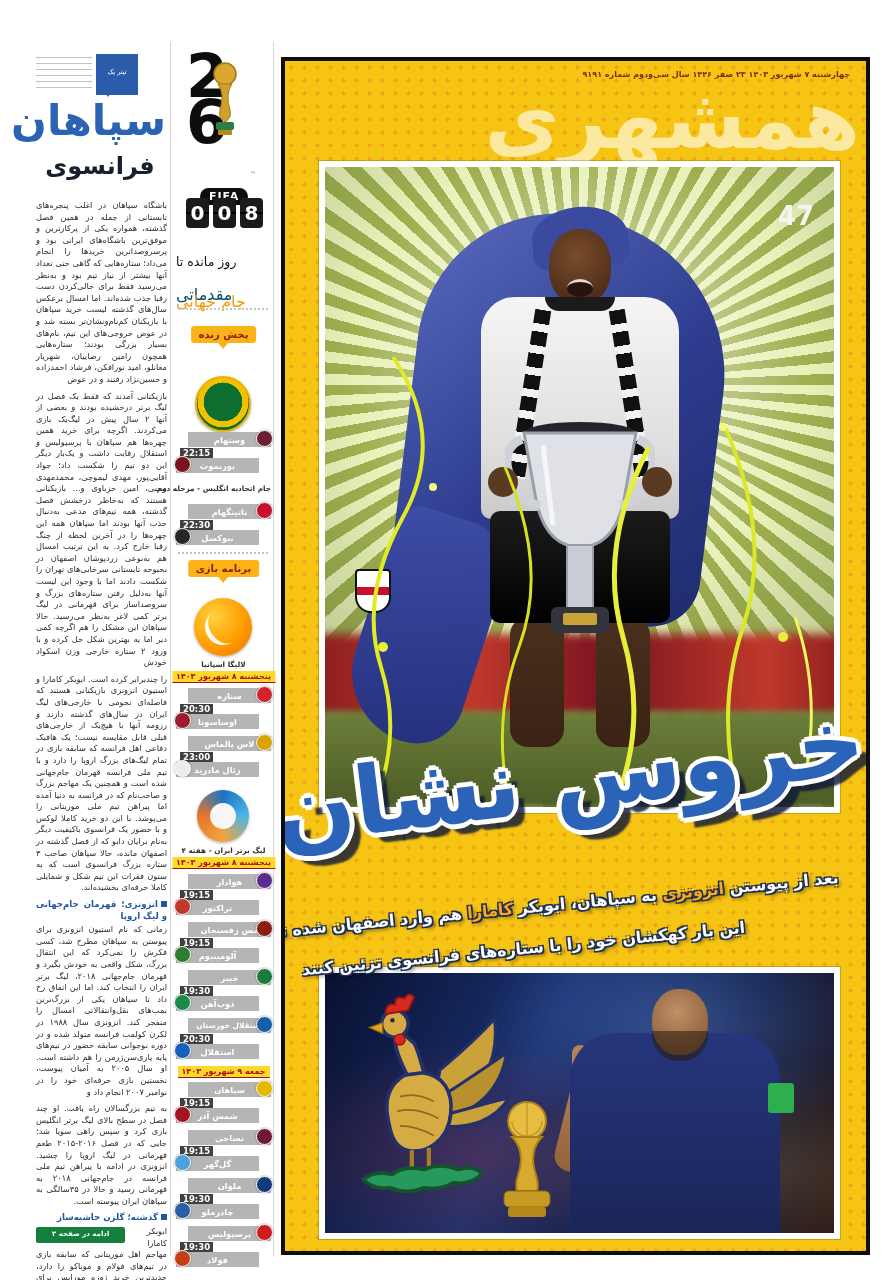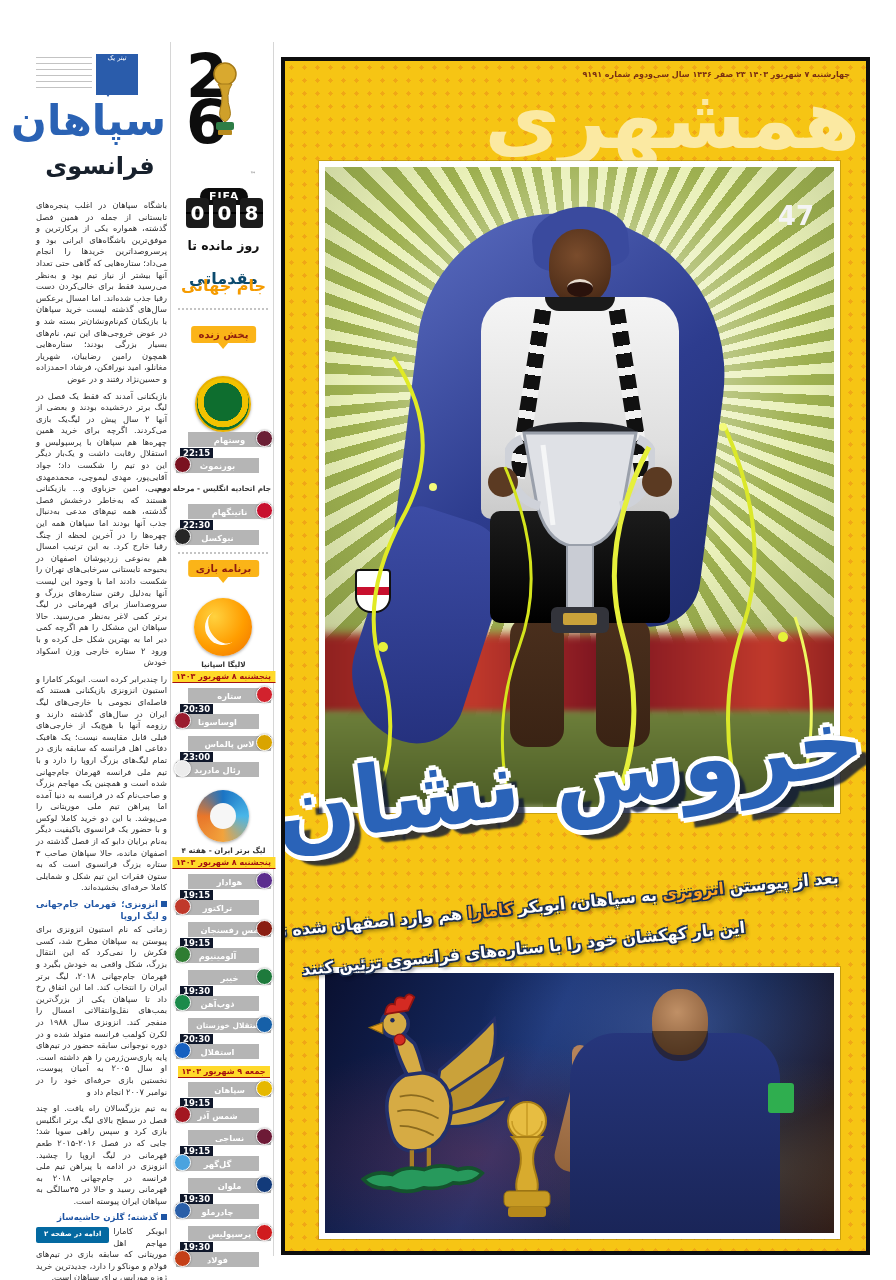--- a/index.html
+++ b/index.html
@@ -3,50 +3,50 @@
 <meta charset="utf-8">
 <style>
   * { margin:0; padding:0; box-sizing:border-box; }
   html,body { width:896px; height:1280px; background:#fff; font-family:"DejaVu Sans", sans-serif; overflow:hidden; }
   #page { position:relative; width:896px; height:1280px; background:#fff; direction:rtl; }
 
   
   .rules { position:absolute; left:36px; top:57px; width:56px; height:36px;
            background:repeating-linear-gradient(#c3c3c3 0 1px, transparent 1px 6px); }
   .kicker { position:absolute; left:96px; top:54px; width:42px; height:41px; background:#2a5cab;
-            color:#fff; font-size:6.5px; display:flex; align-items:flex-start; justify-content:center; padding-bottom:5px; }
+            color:#fff; font-size:6.5px; display:flex; align-items:center; justify-content:center; padding-bottom:5px; }
   .kicker::after { content:""; position:absolute; left:8px; bottom:-6px; border:4px solid transparent; border-top:6px solid #2a5cab; }
   .h-sep { position:absolute; left:34px; top:96px; width:132px; text-align:center; font-size:42px; font-weight:900; color:#2a62b4; }
   .h-fr  { position:absolute; left:34px; top:152px; width:132px; text-align:center; font-size:24px; font-weight:900; color:#17202c; }
   .artbody { position:absolute; left:36px; top:200px; width:131px; direction:rtl; text-align:justify;
              font-size:8.3px; line-height:11.6px; color:#2e2e2e; }
   .artbody p { margin:0 0 5px; }
   .subh { color:#1f55a4; font-weight:bold; font-size:8.6px; margin:4px 0 2px; }
   .subh::before { content:""; display:inline-block; width:6px; height:6px; background:#1f55a4; margin-left:3px; }
-  .contbadge { display:inline-block; float:left; background:#0369a1; color:#fff; font-size:7px; font-weight:bold;
-               padding:2px 8px; border-radius:2px; margin:1px 4px 1px 0; }
+  .contbadge { display:inline-block; float:left; background:#15803d; color:#fff; font-size:7px; font-weight:bold;
+               padding:2px 16px; border-radius:2px; margin:1px 4px 1px 0; }
 
   .vline { position:absolute; top:42px; height:1214px; width:1px; background:#d6d6d6; }
 
   
   #sidebar { position:absolute; left:176px; top:0; width:95px; height:1280px; }
   .fifa26 { position:absolute; top:52px; left:8px; width:80px; height:142px; }
   .f26digit { position:absolute; font-weight:900; font-size:60px; line-height:48px; color:#0d0d0d; letter-spacing:-4px; }
   .f26digit.d2 { top:0; left:2px; }
   .f26digit.d6 { top:46px; left:2px; }
   .fifapill { position:absolute; left:16px; top:98px; background:#0d0d0d; color:#fff; font-size:11px; font-weight:900;
               padding:2px 9px; border-radius:9px; letter-spacing:1px; direction:ltr;margin-top:38px; }
   .tm { position:absolute; left:66px; top:118px; font-size:6px; color:#555; direction:ltr; }
   .f26trophy { position:absolute; left:28px; top:4px; }
 
   .flipwrap { position:absolute; top:198px; left:10px; display:flex; gap:4px; direction:ltr; }
   .flip { width:23px; height:30px; border-radius:4px; color:#fff; font-size:20px; font-weight:900; display:flex;
           align-items:center; justify-content:center;
           background:linear-gradient(#1b1b1b 47%, #000 47% 53%, #1b1b1b 53%); }
-  .cdline { position:absolute; width:95px; text-align:center; font-weight:700; }
+  .cdline { position:absolute; width:95px; text-align:left; font-weight:400;margin-top:16px; }
   .cd1 { top:238px; font-size:12.5px; color:#111; }
   .cd2 { top:269px; font-size:16px; color:#0c4a6e; }
   .cd3 { top:276px; font-size:16px; color:#f59b00; }
 
   .drule { position:absolute; left:2px; width:90px; border-top:2px dotted #c4c4c4; }
   .tag { position:absolute; background:#fbb418; color:#8e1b0e; font-weight:bold; font-size:10px;
          padding:3px 8px; border-radius:3px; left:50%; transform:translateX(-50%); white-space:nowrap; }
   .tag::after { content:""; position:absolute; left:50%; bottom:-6px; margin-left:-5px;
                 border:5px solid transparent; border-top:6px solid #fbb418; border-bottom:0; }
 
@@ -66,21 +66,21 @@
               font-size:8px; font-weight:bold; padding:1px 4px; border-bottom:1px solid #a51111; white-space:nowrap; }
 
   .match { position:absolute; left:0; width:95px; height:44px; }
   .bar { position:absolute; height:15px; background:#b5b5b5; display:flex; align-items:center; justify-content:center; }
   .bar.home { left:12px; right:0; top:0; }
   .bar.away { left:0; right:12px; top:26px; }
   .tname { color:#fff; font-weight:bold; font-size:8.3px; white-space:nowrap; }
   .tlogo { position:absolute; width:17px; height:17px; border-radius:50%; border:1px solid #fff;
            box-shadow:0 0 2px rgba(0,0,0,.4); }
   .tlogo.r { right:-2px; top:-2px; } .tlogo.l { left:-2px; top:-2px; }
-  .mtime { position:absolute; left:4px; top:16px; background:#0f172a; color:#fff; font-size:8.5px; font-weight:bold;
+  .mtime { position:absolute; left:4px; top:16px; background:#404040; color:#fff; font-size:8.5px; font-weight:bold;
            padding:0 3px; height:10px; line-height:10px; direction:ltr; }
 
   
   #frame { position:absolute; left:281px; top:57px; width:589px; height:1198px; border:4px solid #0e0e0e;
            background:#f6c514 ; overflow:hidden; }
   #frame .dots { position:absolute; inset:0;
         background-image:radial-gradient(#ee9f16 23%, transparent 24%); background-size:13px 13px; opacity:.8; }
   .dateline { position:absolute; top:9px; right:16px; font-size:8px; font-weight:bold; color:#7a2e12; z-index:3; }
   .ghost { position:absolute; top:18px; right:6px; font-size:82px; font-weight:900; color:#fbe9a2; z-index:1; line-height:1; }
   .mastlogo { position:absolute; top:22px; left:20px; font-size:52px; font-weight:900; color:#1d4fa1; z-index:3; line-height:1; }

